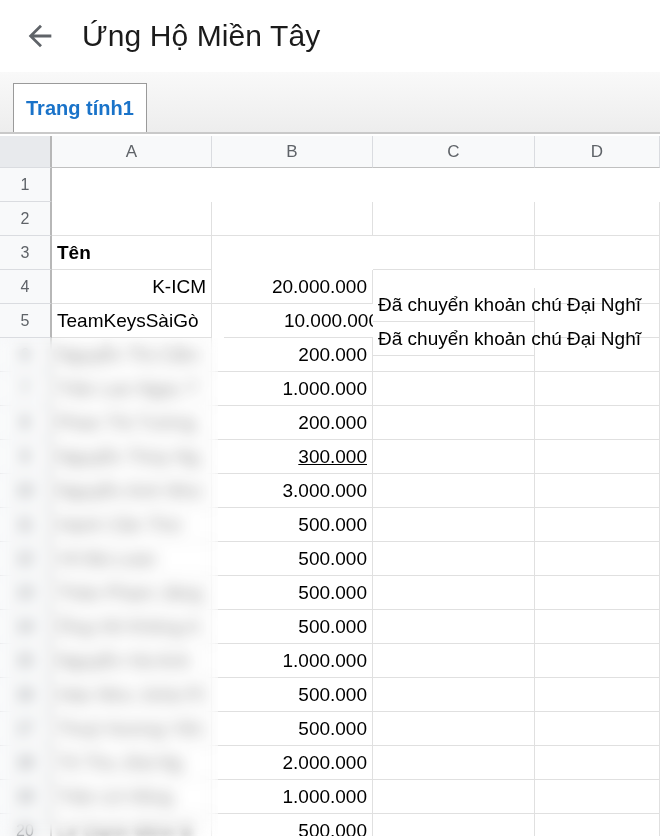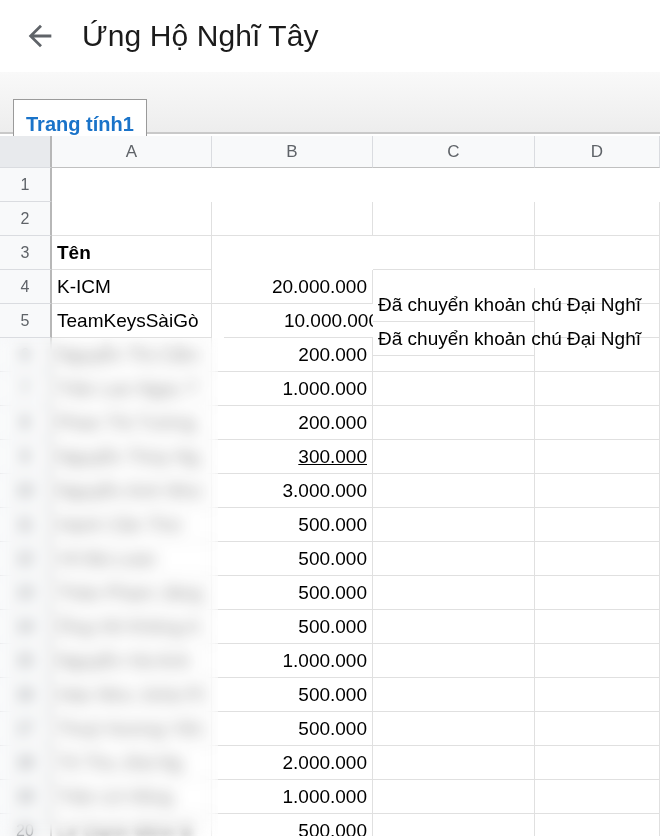--- a/index.html
+++ b/index.html
@@ -29,21 +29,21 @@
     line-height:1;
   }
 
   
   .tabbar {
     position:absolute; left:0; top:72px; width:660px; height:62px;
     background:linear-gradient(to bottom,#f9f9f9 0%, #f2f2f2 60%, #ededed 100%);
     border-bottom:2px solid #c9c9c9;
   }
   .tab {
-    position:absolute; left:13px; top:27px;
+    position:absolute; left:13px; top:11px;
     height:49px; min-width:120px;
     background:#ffffff;
     border:1px solid #9a9a9a;
     border-bottom:none;
     display:flex; align-items:center; justify-content:flex-end;
     padding:0 12px;
     cursor:pointer;
   }
   .tab-label {
     color:#1a73c9; font-size:20px; font-weight:bold; white-space:nowrap;
@@ -112,21 +112,21 @@
 <div id="app">
 
   <div class="appbar">
     <div class="back-btn">
       <span>
         <svg width="34" height="34" viewBox="0 0 24 24" aria-hidden="true">
           <path d="M20 11H7.8l5.6-5.6L12 4l-8 8 8 8 1.4-1.4L7.8 13H20z" fill="#5f6368"></path>
         </svg>
       </span>
     </div>
-    <div class="doc-title">Ứng Hộ Nghĩ Tây</div>
+    <div class="doc-title">Ứng Hộ Miền Tây</div>
   </div>
 
   <div class="tabbar">
     <div class="tab">
       <span class="tab-label">Trang tính1</span>
     </div>
   </div>
 
   <div class="grid">
 
@@ -215,21 +215,21 @@
     <div class="cell" style="left:373px;top:66px;width:162px;"></div>
     <div class="cell" style="left:535px;top:66px;width:125px;"></div>
 
     <div class="cell" style="left:52px;top:100px;width:160px;font-weight:bold;">
       <span>Tên</span>
     </div>
     <div class="cell" style="left:373px;top:100px;width:162px;"></div>
     <div class="cell" style="left:535px;top:100px;width:125px;"></div>
 
     <div id="datarows">
-        <div class="cell" style="left: 52px; top: 134px; width: 160px;">
+        <div class="cell" style="left: 52px; top: 134px; width: 160px; justify-content: flex-end;">
           <span>K-ICM</span>
         </div>
         <div class="cell num" style="left: 212px; top: 134px; width: 161px;">
           <span>20.000.000</span>
         </div>
         <div class="cell overflow" style="left: 373px; top: 134px; width: 162px;">
           <span>Đã chuyển khoản chú Đại Nghĩ</span>
         </div>
         <div class="cell" style="left: 535px; top: 134px; width: 125px;"></div>
         <div class="cell" style="left: 52px; top: 168px; width: 160px;">

